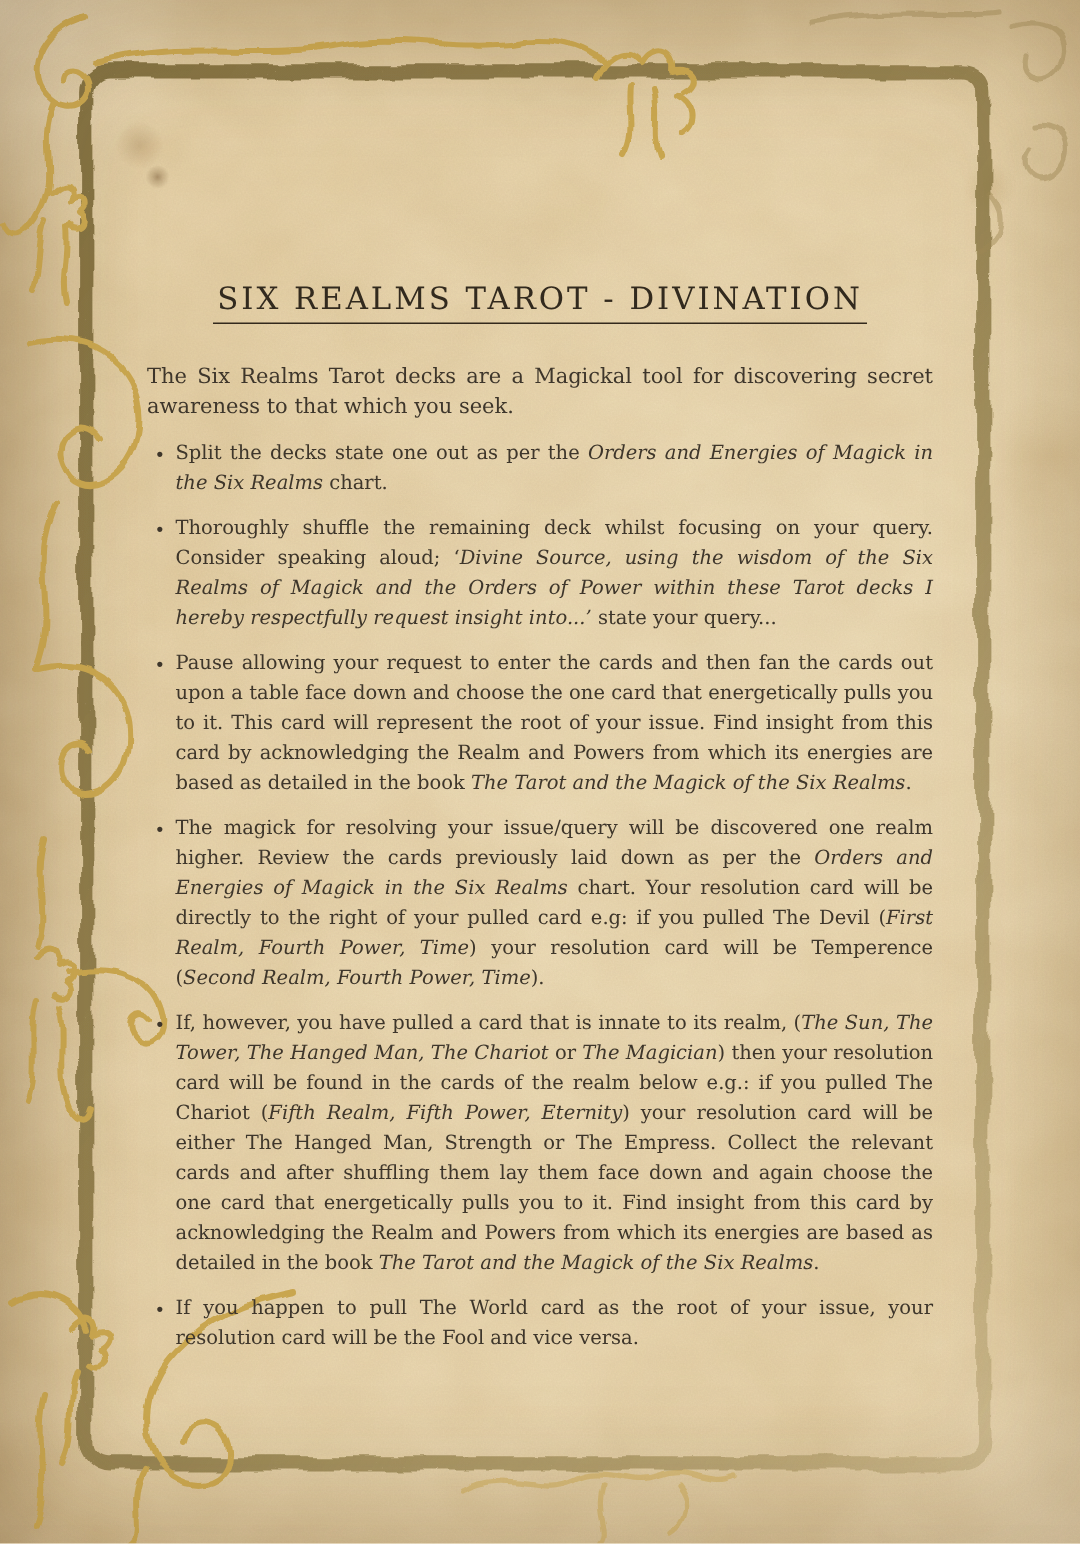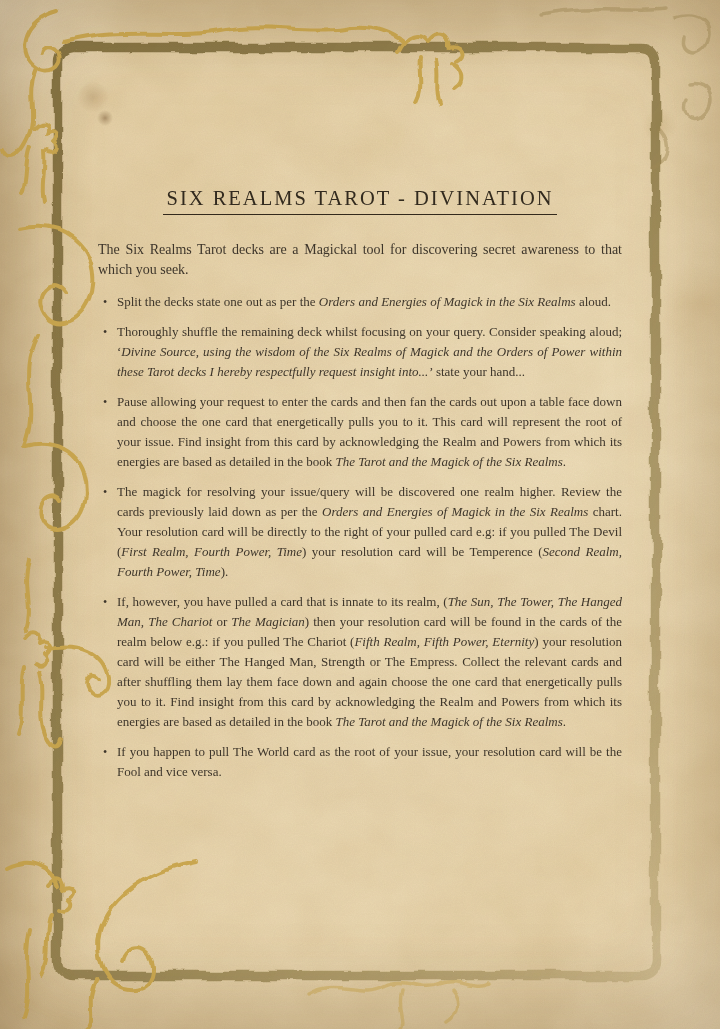--- a/index.html
+++ b/index.html
@@ -22,21 +22,20 @@
       radial-gradient(circle at 660px 125px, rgba(160,118,62,0.20) 0px, rgba(160,118,62,0) 18px),
       radial-gradient(circle at 698px 305px, rgba(170,130,70,0.18) 0px, rgba(170,130,70,0) 42px),
       radial-gradient(circle at 0% 0%,   rgba(255,252,244,0.45) 0px, rgba(255,252,244,0) 150px),
       radial-gradient(circle at 100% 100%, rgba(255,248,232,0.42) 0px, rgba(255,248,232,0) 190px),
       radial-gradient(ellipse at 78% 42%, rgba(248,236,205,0.50) 0%, rgba(248,236,205,0) 55%),
       radial-gradient(ellipse at 45% 75%, rgba(243,229,196,0.40) 0%, rgba(243,229,196,0) 60%),
       linear-gradient(90deg,  rgba(112,82,44,0.30) 0%, rgba(112,82,44,0.08) 6%, rgba(112,82,44,0) 13%),
       linear-gradient(270deg, rgba(140,105,58,0.16) 0%, rgba(140,105,58,0) 7%),
       linear-gradient(180deg, rgba(120,90,50,0.20) 0%, rgba(120,90,50,0) 7%),
       linear-gradient(0deg,   rgba(134,100,54,0.22) 0%, rgba(134,100,54,0) 9%);
-    font-family: Liberation Serif, serif;
   }
   .page::after{
     content:"";position:absolute;inset:0;pointer-events:none;z-index:4;
     box-shadow:inset 0 0 90px 18px rgba(122,92,50,0.18);
   }
   .layer{position:absolute;inset:0;pointer-events:none;}
   .texture{z-index:1;}
   .decor{z-index:2;}
   .decor path{fill:none;stroke-linecap:round;stroke-linejoin:round;}
   .decor path.gold{stroke:var(--flourish);}
@@ -170,21 +169,21 @@
       <path class="gold" d="M 310 994 C 340 978 360 998 384 986 C 404 976 418 992 438 984 C 458 976 470 992 492 984"></path>
       <path class="gold" d="M 402 990 C 396 1010 408 1022 400 1029"></path>
       <path class="gold" d="M 452 990 C 462 1002 458 1016 448 1022"></path>
     </g>
   </svg>
 
   <div class="content">
     <h1 class="title-wrap"><span class="title">SIX REALMS TAROT - DIVINATION</span></h1>
     <p class="intro">The Six Realms Tarot decks are a Magickal tool for discovering secret awareness to that which you seek.</p>
     <ul class="instructions">
-        <li><span>Split the decks state one out as per the </span><em>Orders and Energies of Magick in the Six Realms</em><span> aloud.</span></li>
-        <li><span>Thoroughly shuffle the remaining deck whilst focusing on your query. Consider speaking aloud; ‘</span><em>Divine Source, using the wisdom of the Six Realms of Magick and the Orders of Power within these Tarot decks I hereby respectfully request insight into...’</em><span> state your hand...</span></li>
+        <li><span>Split the decks state one out as per the </span><em>Orders and Energies of Magick in the Six Realms</em><span> chart.</span></li>
+        <li><span>Thoroughly shuffle the remaining deck whilst focusing on your query. Consider speaking aloud; ‘</span><em>Divine Source, using the wisdom of the Six Realms of Magick and the Orders of Power within these Tarot decks I hereby respectfully request insight into...’</em><span> state your query...</span></li>
         <li><span>Pause allowing your request to enter the cards and then fan the cards out upon a table face down and choose the one card that energetically pulls you to it. This card will represent the root of your issue. Find insight from this card by acknowledging the Realm and Powers from which its energies are based as detailed in the book </span><em>The Tarot and the Magick of the Six Realms</em><span>.</span></li>
         <li><span>The magick for resolving your issue/query will be discovered one realm higher. Review the cards previously laid down as per the </span><em>Orders and Energies of Magick in the Six Realms</em><span> chart. Your resolution card will be directly to the right of your pulled card e.g: if you pulled The Devil (</span><em>First Realm, Fourth Power, Time</em><span>) your resolution card will be Temperence (</span><em>Second Realm, Fourth Power, Time</em><span>).</span></li>
         <li><span>If, however, you have pulled a card that is innate to its realm, (</span><em>The Sun, The Tower, The Hanged Man, The Chariot</em><span> or </span><em>The Magician</em><span>) then your resolution card will be found in the cards of the realm below e.g.: if you pulled The Chariot (</span><em>Fifth Realm, Fifth Power, Eternity</em><span>) your resolution card will be either The Hanged Man, Strength or The Empress. Collect the relevant cards and after shuffling them lay them face down and again choose the one card that energetically pulls you to it. Find insight from this card by acknowledging the Realm and Powers from which its energies are based as detailed in the book </span><em>The Tarot and the Magick of the Six Realms</em><span>.</span></li>
         <li><span>If you happen to pull The World card as the root of your issue, your resolution card will be the Fool and vice versa.</span></li>
       </ul>
   </div>
 </div>
 
 </body></html>

